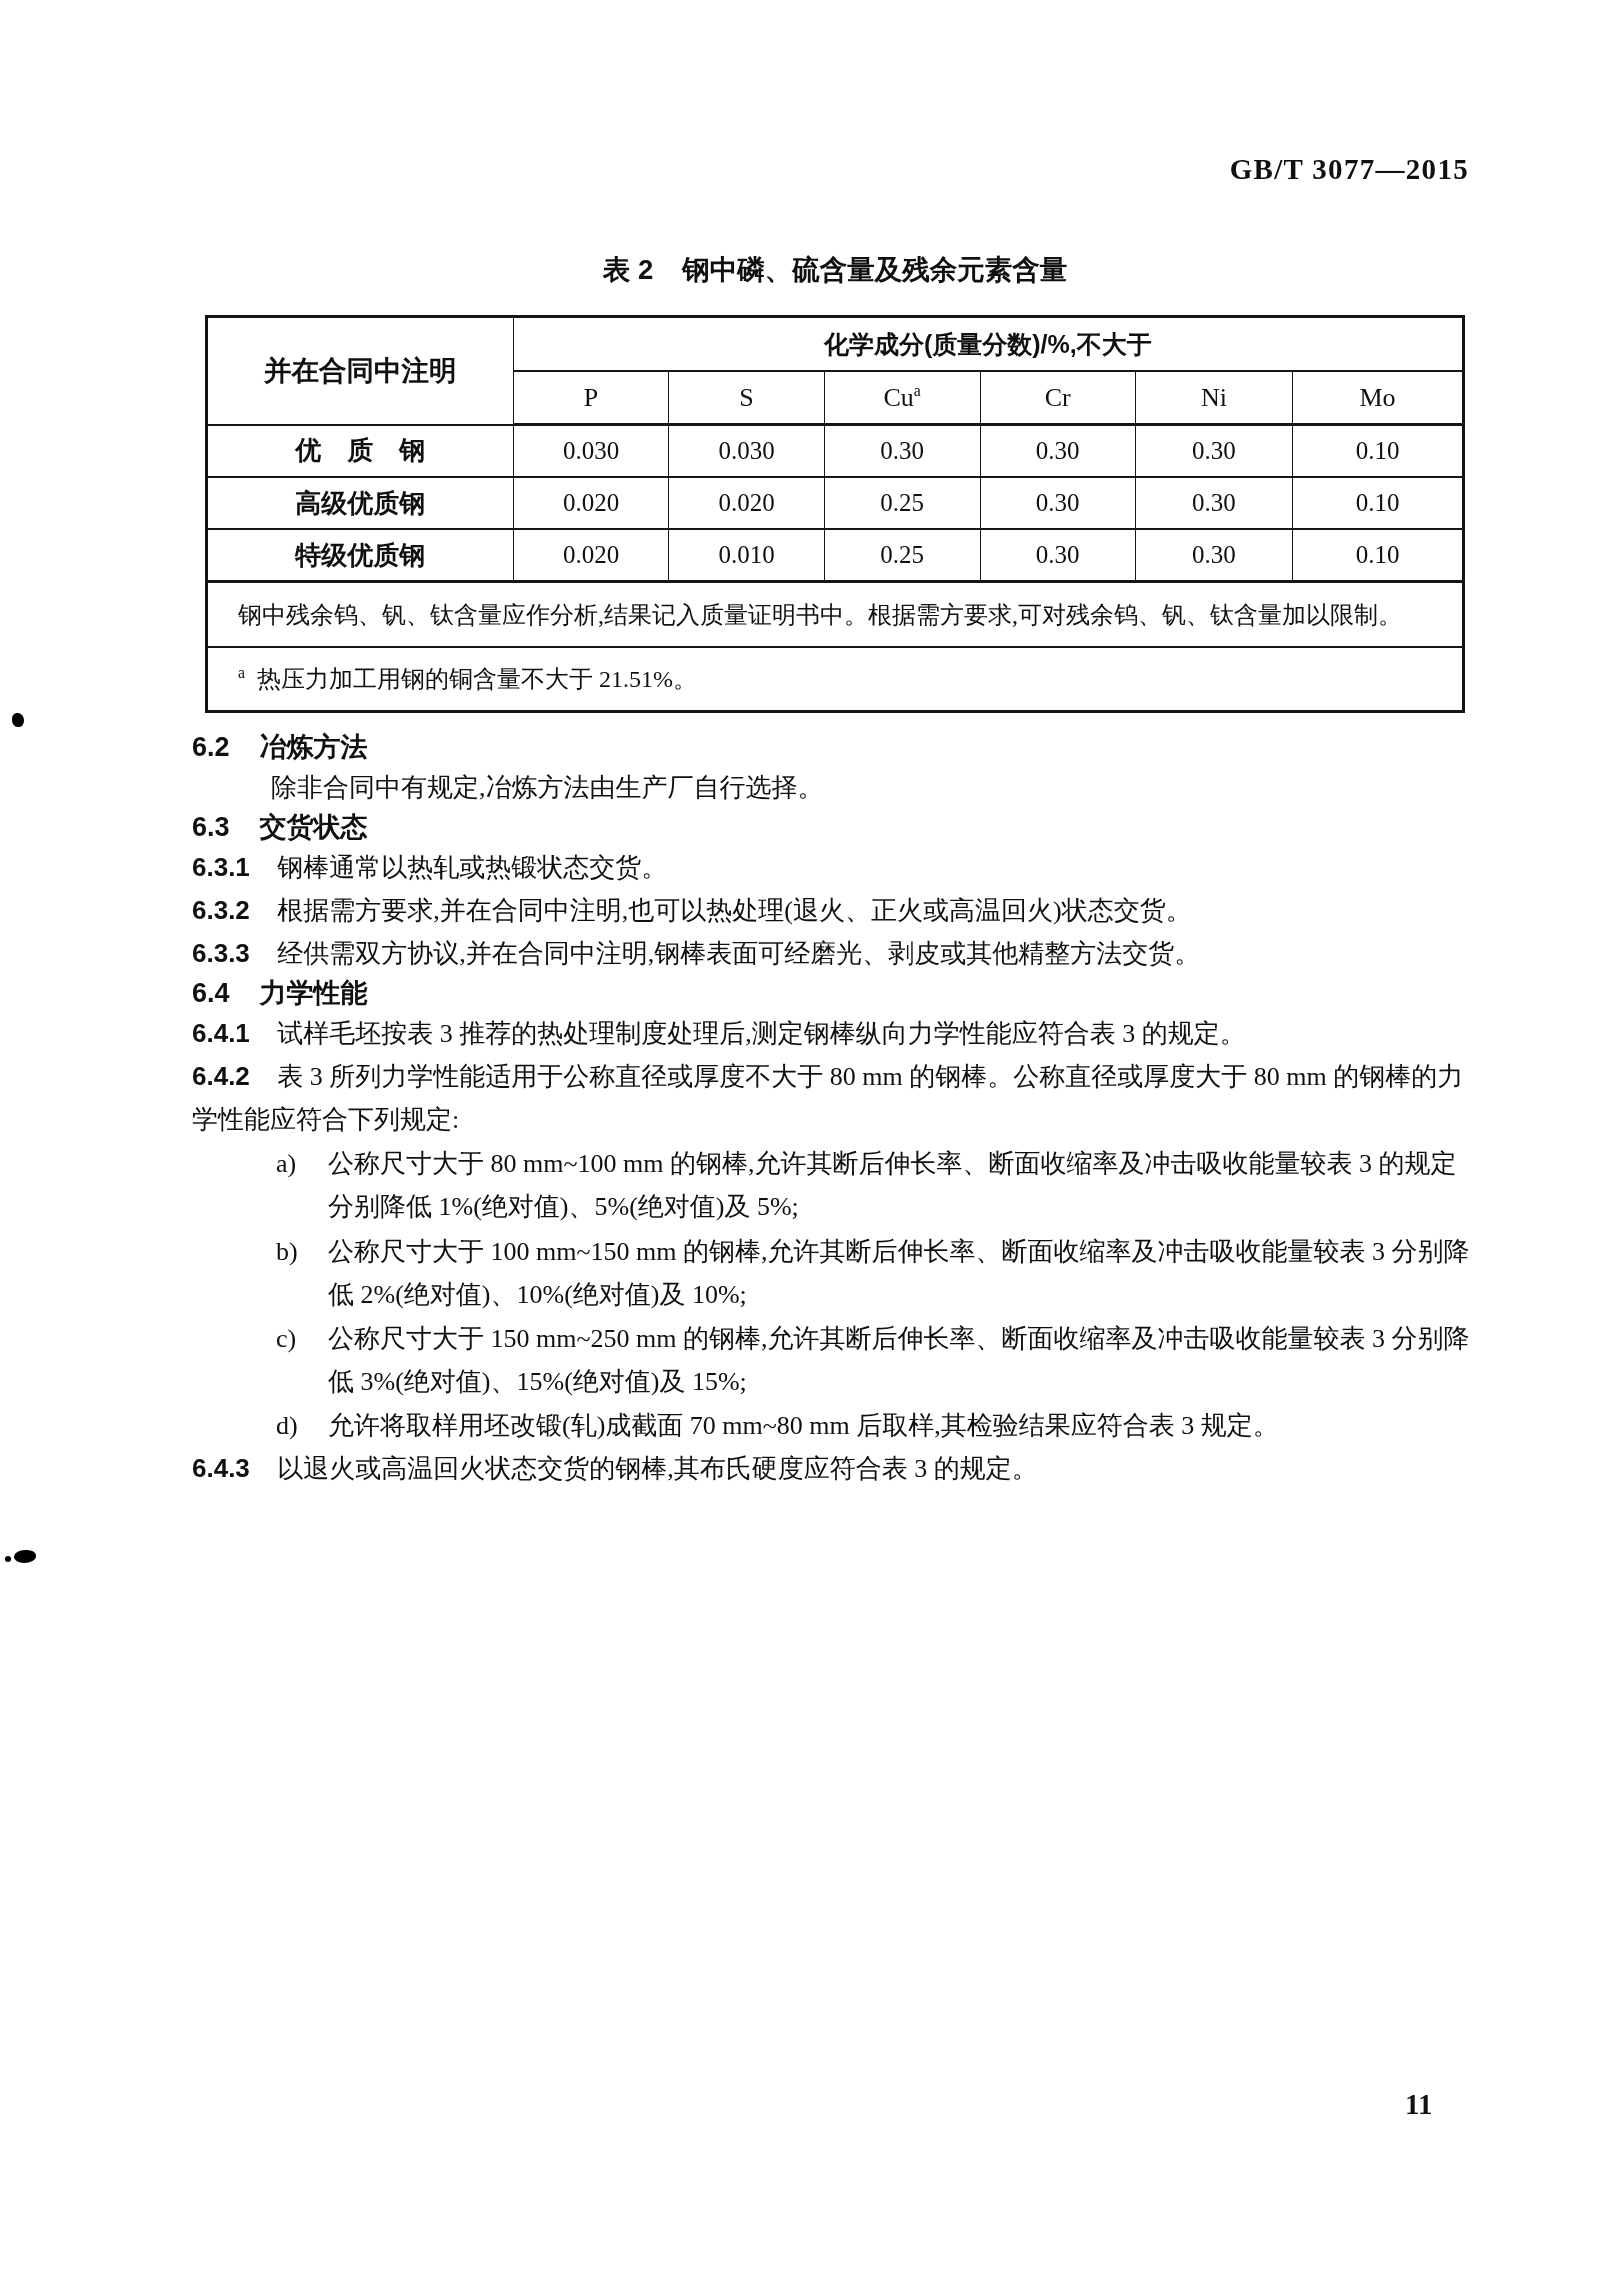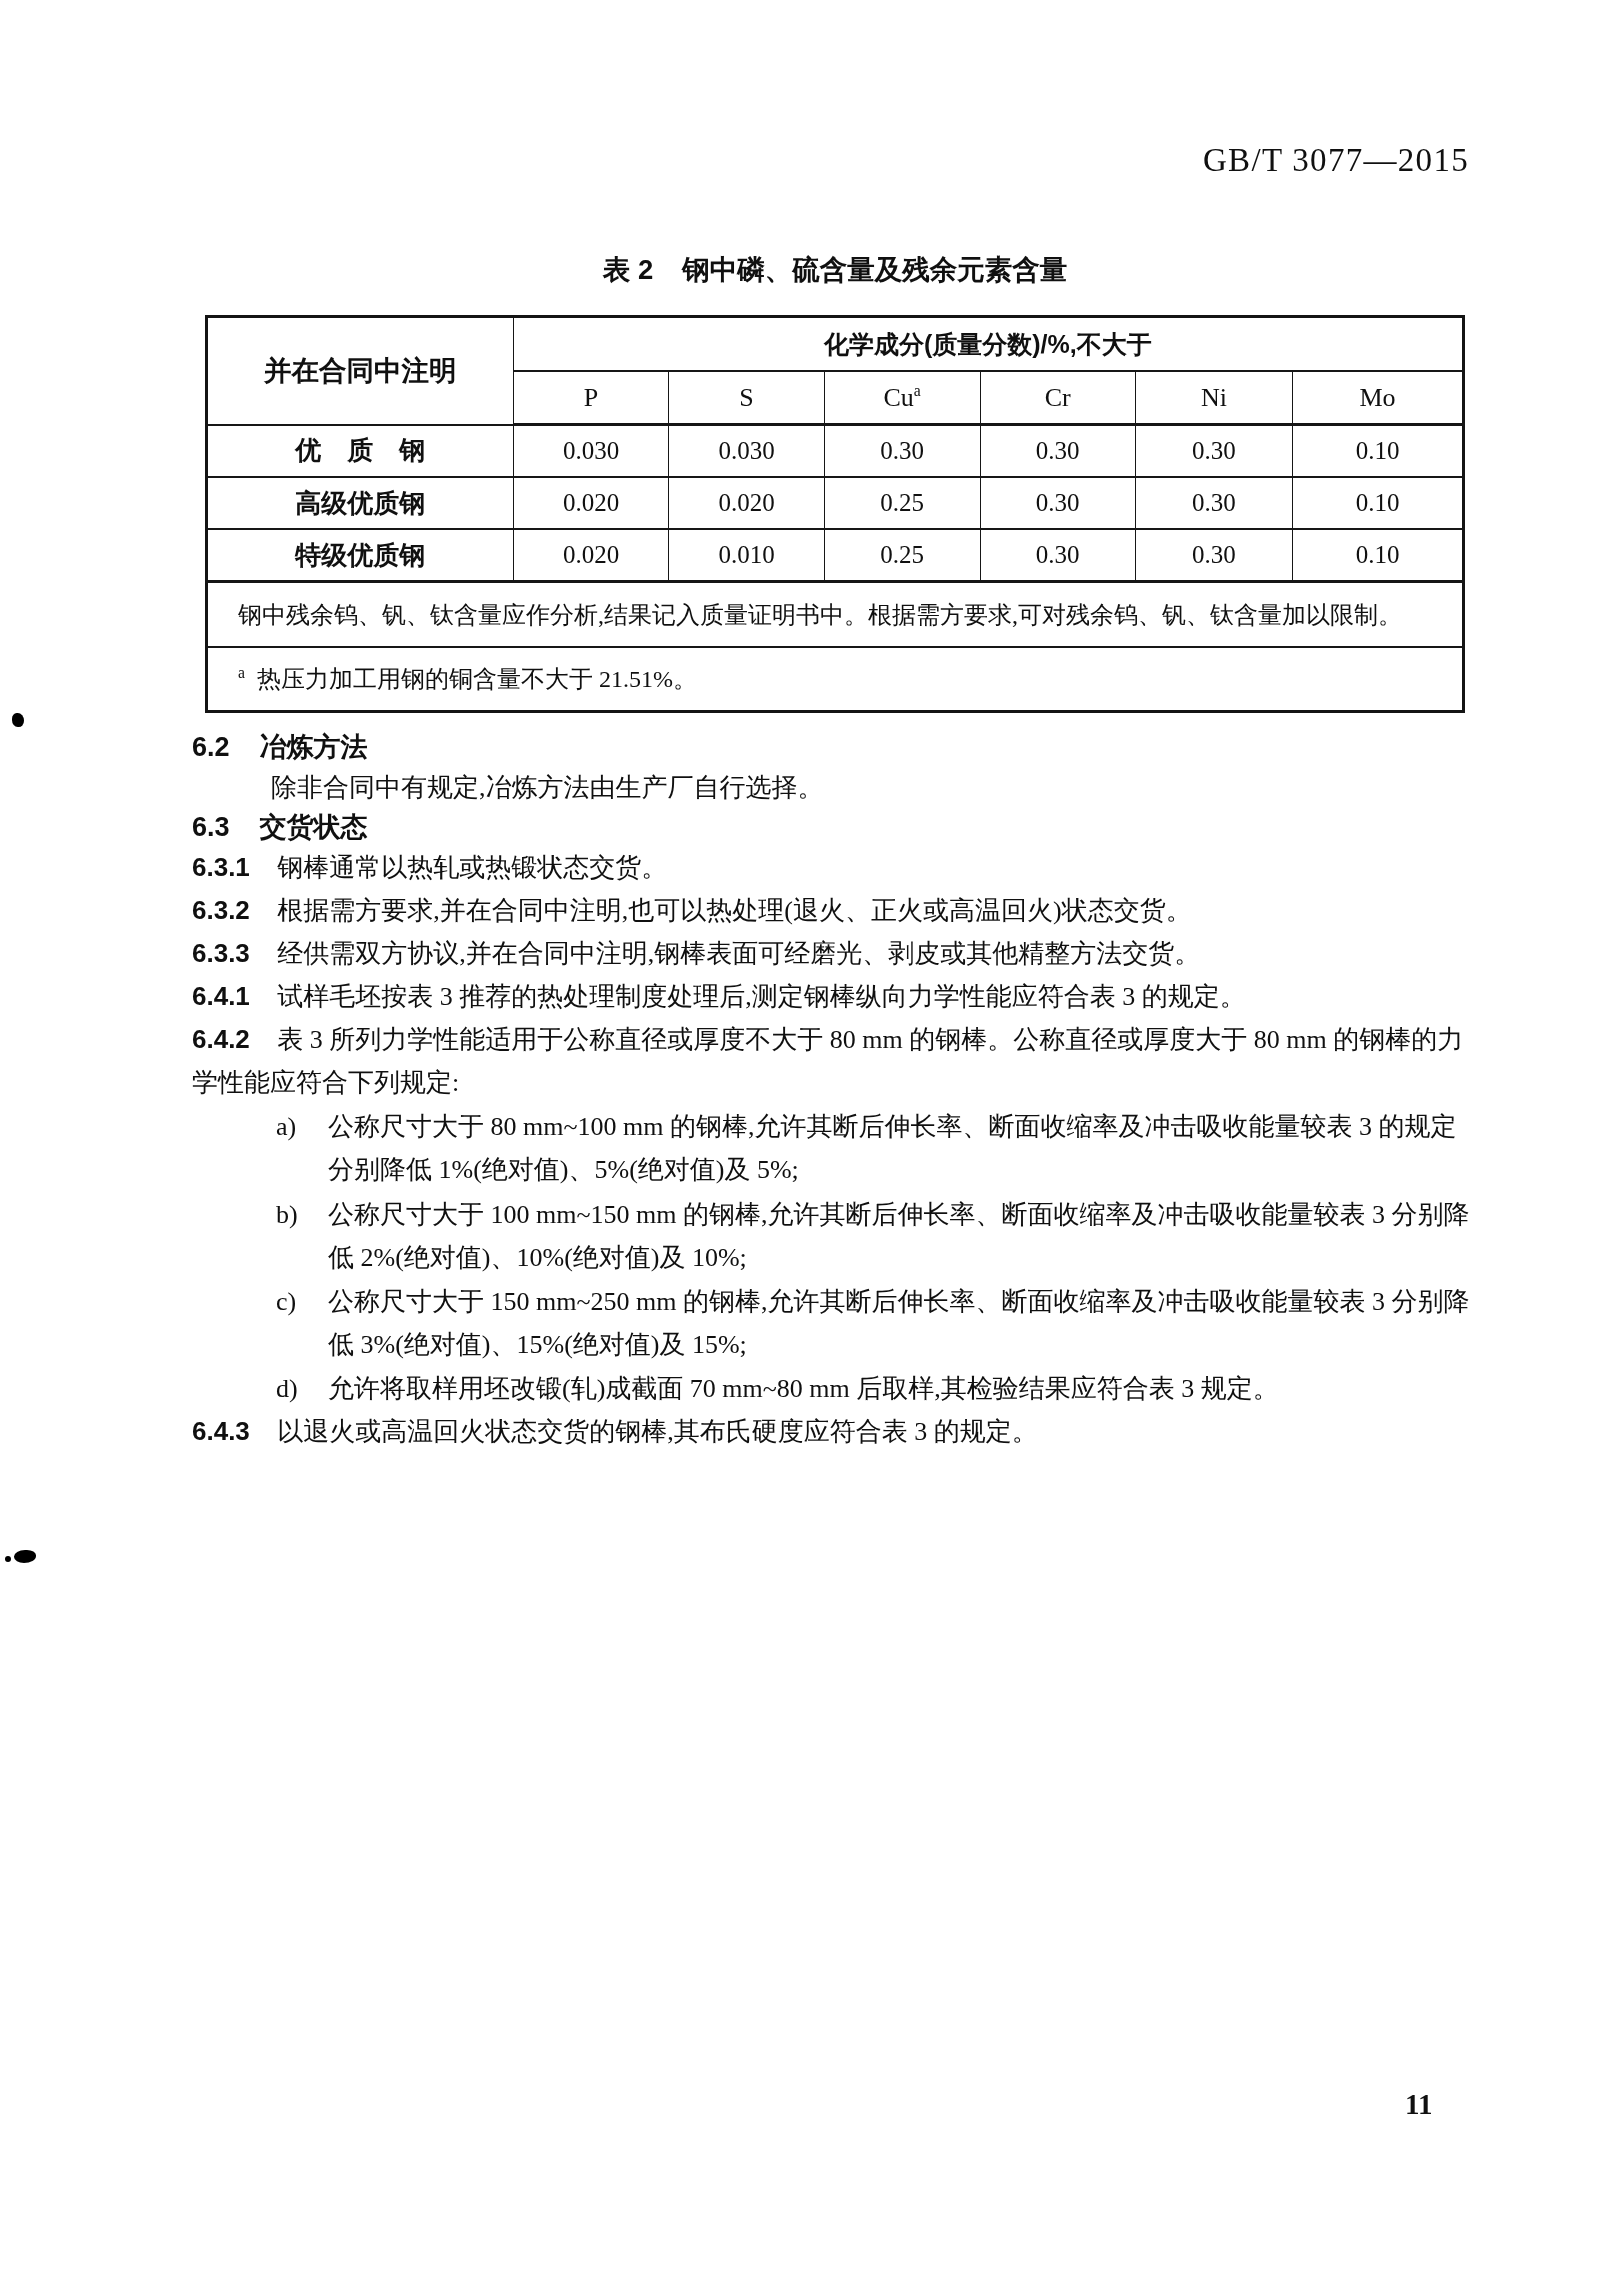--- a/index.html
+++ b/index.html
@@ -8,22 +8,22 @@
     width:1616px; height:2295px;
     margin:0 auto;
     background:#ffffff;
     color:#101010;
     font-family:"Liberation Serif","DejaVu Serif",serif;
     overflow:hidden;
   }
 
   
   .header-code {
-    position:absolute; top:142px; right:147px;
-    font-size:33px; font-weight:normal; letter-spacing:1.3px;
+    position:absolute; top:153px; right:147px;
+    font-size:29px; font-weight:bold; letter-spacing:1.3px;
     font-family:"Liberation Serif","DejaVu Serif",serif;
   }
 
   
   .table-title {
     position:absolute; top:252px; left:205px; width:1260px;
     text-align:center; font-size:27.5px; font-weight:bold;
     font-family:"Liberation Sans","DejaVu Sans",sans-serif;
   }
   .title-gap { display:inline-block; width:29px; }
@@ -177,20 +177,21 @@
     <p class="p-plain p62">除非合同中有规定,冶炼方法由生产厂自行选择。</p>
 
     <p class="sec-h h63"><span class="num">6.3</span><span>交货状态</span></p>
 
     <p class="item i631"><span class="num">6.3.1</span><span>钢棒通常以热轧或热锻状态交货。</span></p>
 
     <p class="item i632"><span class="num">6.3.2</span><span>根据需方要求,并在合同中注明,也可以热处理(退火、正火或高温回火)状态交货。</span></p>
 
     <p class="item i633"><span class="num">6.3.3</span><span>经供需双方协议,并在合同中注明,钢棒表面可经磨光、剥皮或其他精整方法交货。</span></p>
 
+    <p class="sec-h h64"><span class="num">6.4</span><span>力学性能</span></p>
 
     <p class="item i641"><span class="num">6.4.1</span><span>试样毛坯按表 3 推荐的热处理制度处理后,测定钢棒纵向力学性能应符合表 3 的规定。</span></p>
 
     <p class="item i642"><span class="num">6.4.2</span><span>表 3 所列力学性能适用于公称直径或厚度不大于 80 mm 的钢棒。公称直径或厚度大于 80 mm 的钢棒的力学性能应符合下列规定:</span></p>
 
     <div class="list-item"><span class="label">a)</span><span>公称尺寸大于 80 mm~100 mm 的钢棒,允许其断后伸长率、断面收缩率及冲击吸收能量较表 3 的规定分别降低 1%(绝对值)、5%(绝对值)及 5%;</span></div>
 
     <div class="list-item"><span class="label">b)</span><span>公称尺寸大于 100 mm~150 mm 的钢棒,允许其断后伸长率、断面收缩率及冲击吸收能量较表 3 分别降低 2%(绝对值)、10%(绝对值)及 10%;</span></div>
 
     <div class="list-item"><span class="label">c)</span><span>公称尺寸大于 150 mm~250 mm 的钢棒,允许其断后伸长率、断面收缩率及冲击吸收能量较表 3 分别降低 3%(绝对值)、15%(绝对值)及 15%;</span></div>

